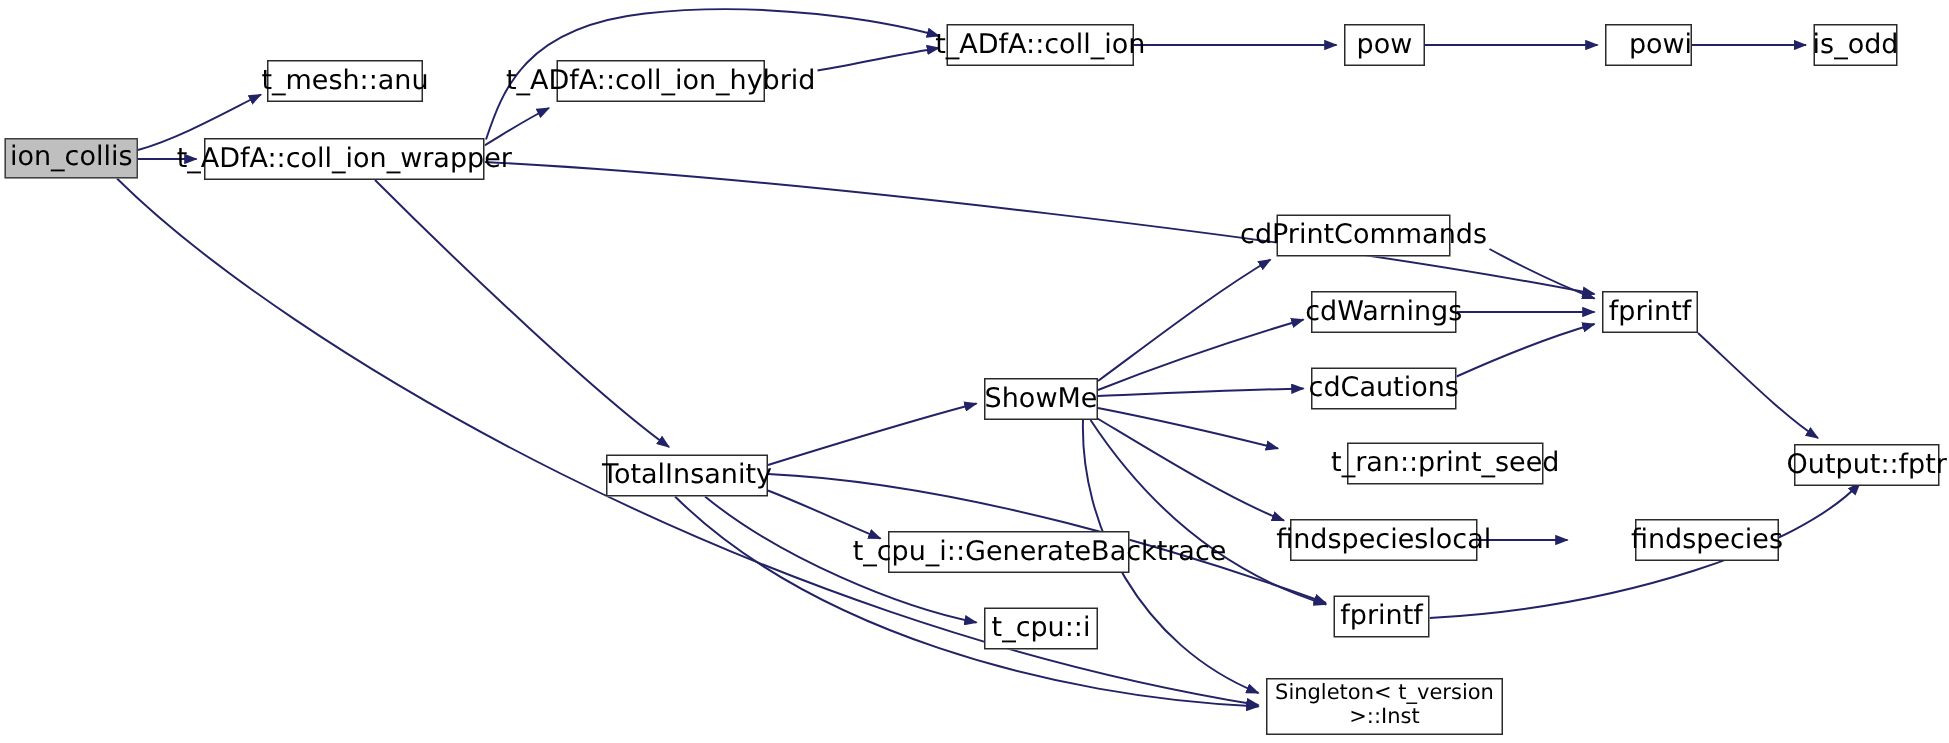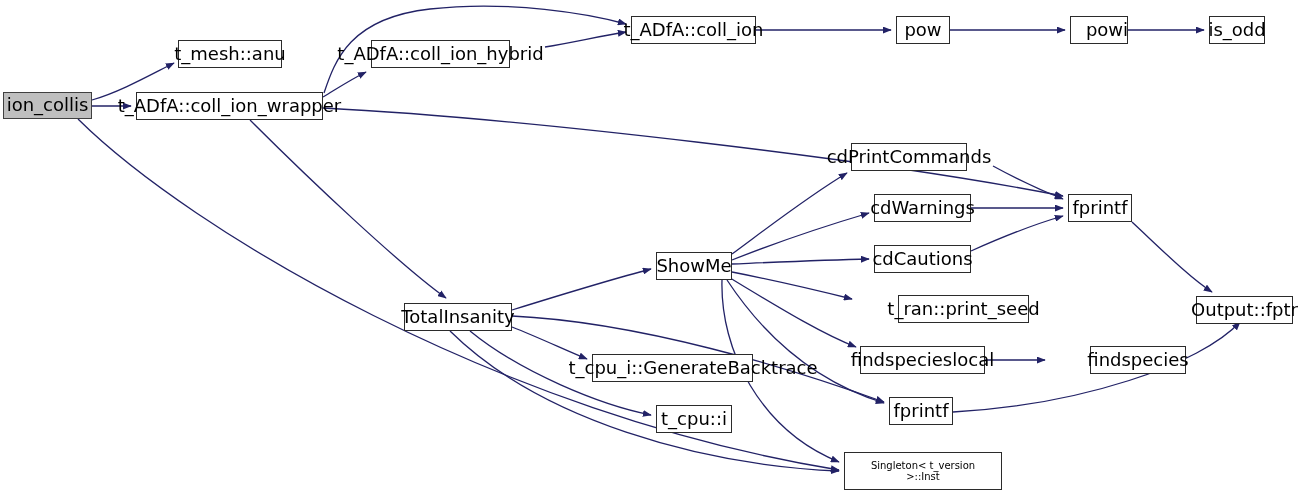--- a/index.html
+++ b/index.html
@@ -4,21 +4,21 @@
 <style>
   html,body{margin:0;padding:0;background:#ffffff;}
   body{font-family:"DejaVu Sans","Liberation Sans",sans-serif;}
   #canvas{position:relative;width:1299px;height:495px;background:#ffffff;overflow:hidden;}
   #edges{position:absolute;left:0;top:0;width:1299px;height:495px;}
   .node{position:absolute;box-sizing:border-box;border:1px solid #2b2b2b;
         background:#ffffff;color:#000000;display:flex;align-items:center;
         justify-content:center;text-align:center;font-size:18px;line-height:1.12;
         white-space:pre-line;letter-spacing:0px;}
   .node.hl{background:#bfbfbf;border-color:#404040;}
-  .node.two{font-size:10px;}
+  .node.two{font-size:14px;}
 </style>
 </head>
 <body>
 
 <div id="canvas">
 
   <svg id="edges" viewBox="0 0 1299 495" xmlns="http://www.w3.org/2000/svg">
     <defs>
       <marker id="arrow" markerWidth="9" markerHeight="7" refX="8.2" refY="3.5" orient="auto" markerUnits="userSpaceOnUse">
         <polygon points="0,0 9,3.5 0,7" fill="#222266"></polygon>

